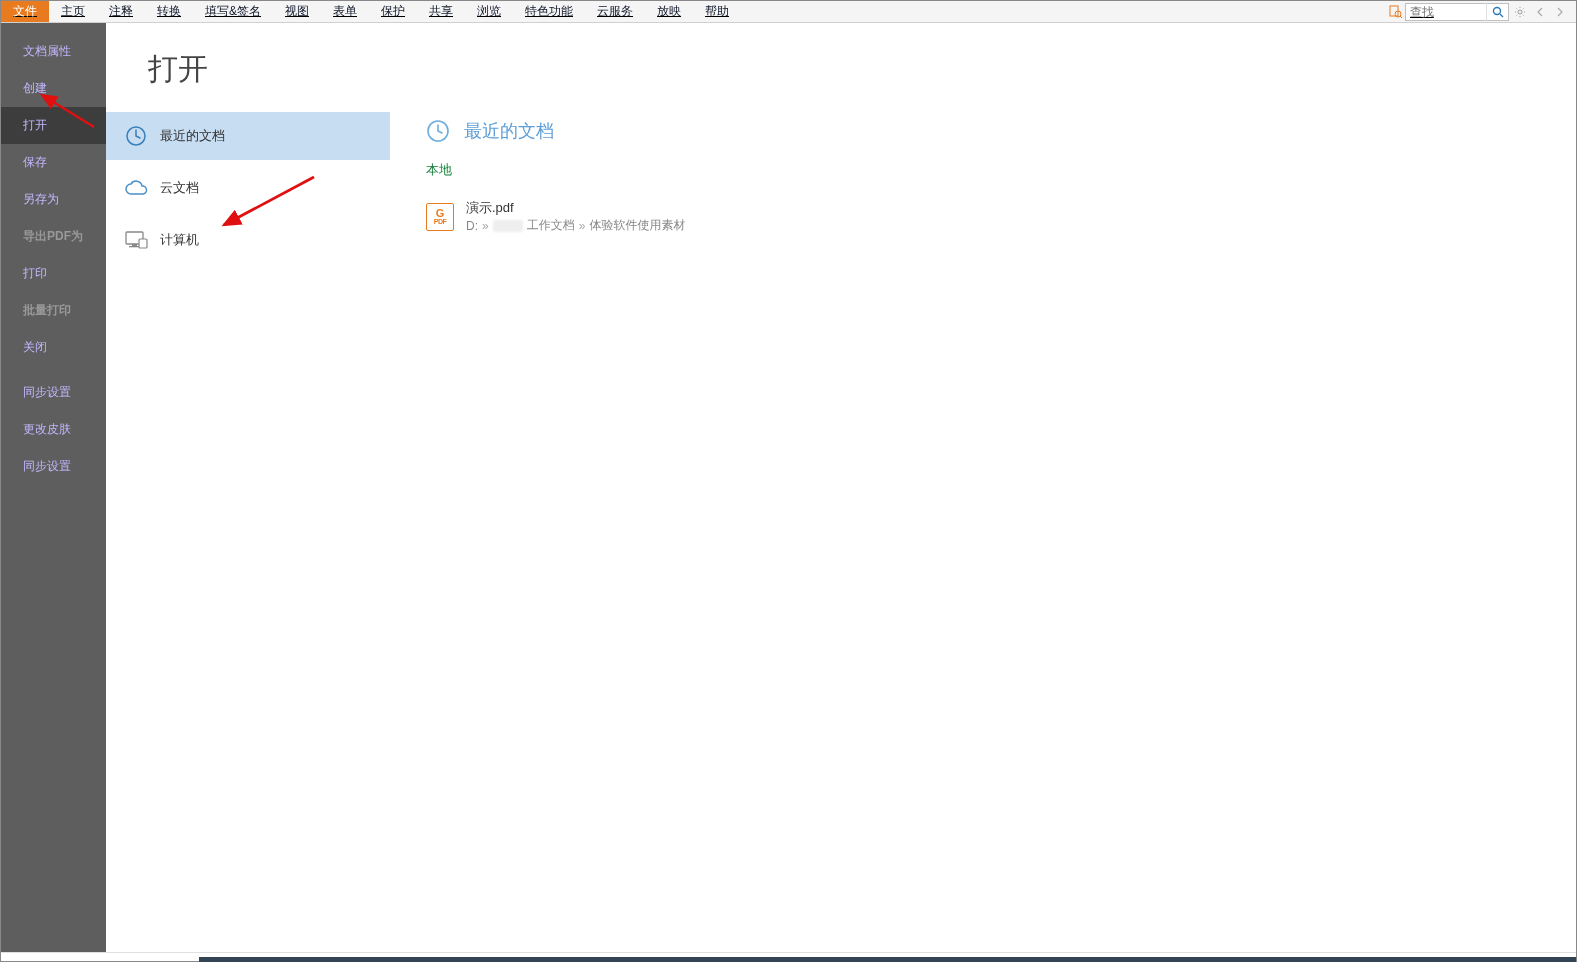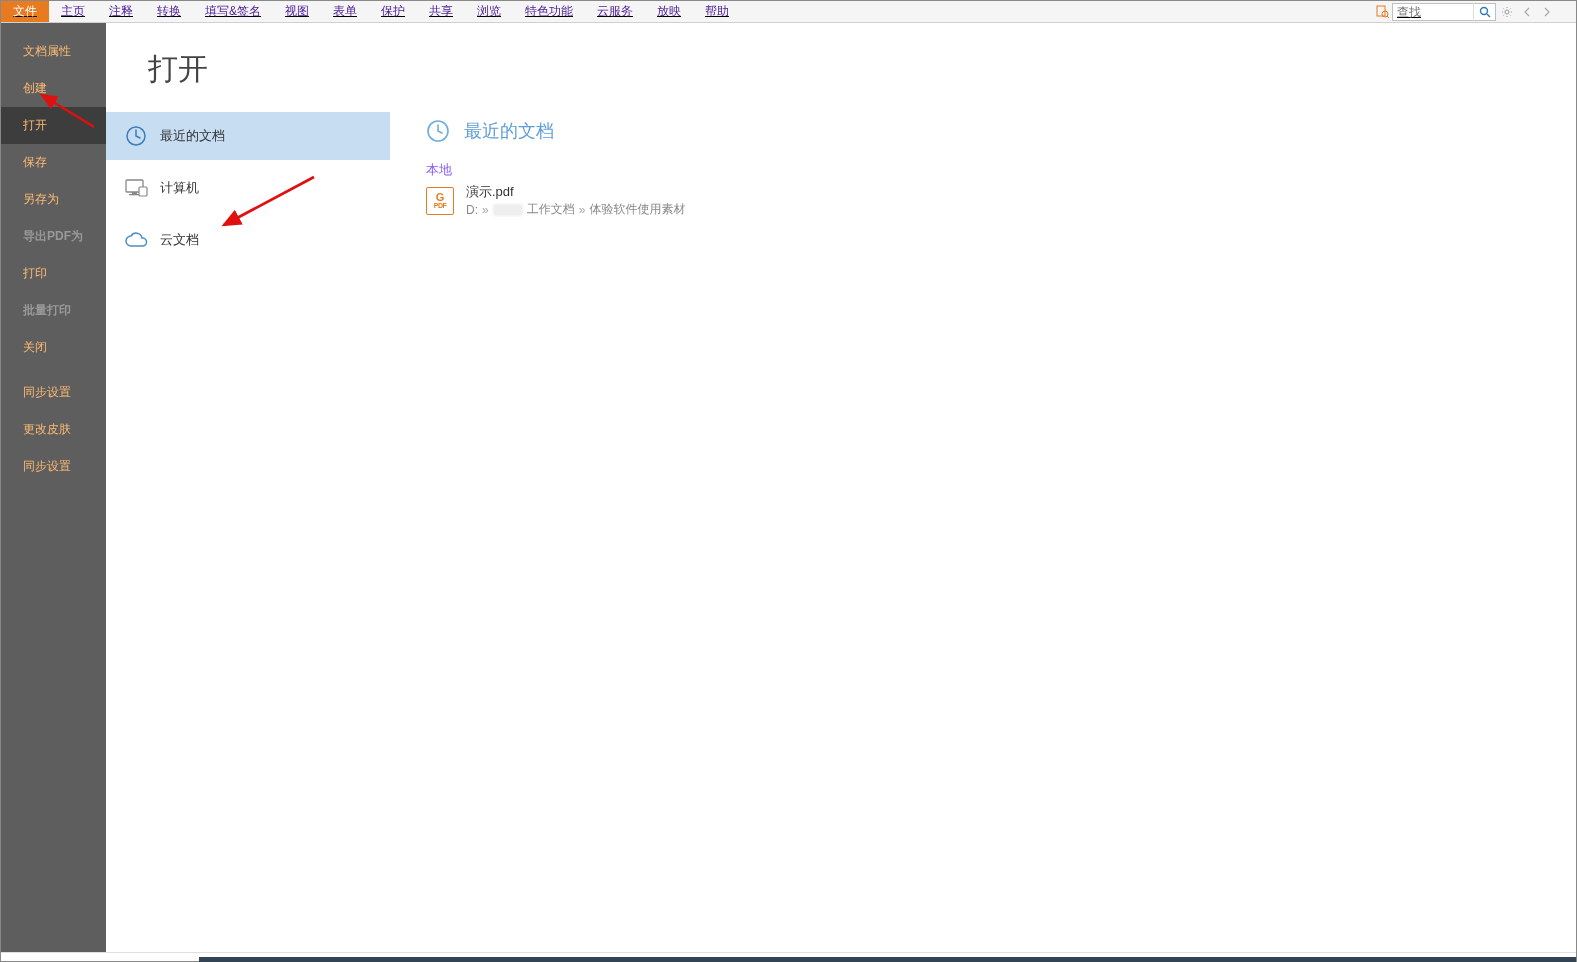--- a/index.html
+++ b/index.html
@@ -2,54 +2,54 @@
 <html><head>
   <meta charset="utf-8">
   <style>
     * { margin: 0; padding: 0; box-sizing: border-box; }
     body { font-family: "Microsoft YaHei", SimSun, sans-serif; font-size: 12px; background: #fff; overflow: hidden; }
     
     .app { width: 1577px; height: 962px; display: flex; flex-direction: column; border: 1px solid #888; }
 
     
     .menu-bar { height: 22px; background: #f5f5f5; border-bottom: 1px solid #d0d0d0; display: flex; align-items: stretch; text-decoration: underline; }
-    .menu-item { padding: 0 12px; display: flex; align-items: center; color: #4c1d95; cursor: pointer; font-size: 12px; }
+    .menu-item { padding: 0 12px; display: flex; align-items: center; color: #0f172a; cursor: pointer; font-size: 12px; }
     .menu-item.active { background: #e87b1f; color: #fff; }
-    .menu-right { margin-left: auto; display: flex; align-items: center; padding-right: 20px; justify-content: center; }
+    .menu-right { margin-left: auto; display: flex; align-items: center; padding-right: 7px; justify-content: center; }
     .search-area { display: flex; align-items: center; border: 1px solid #c0c0c0; height: 18px; background: #fff; }
     .search-input { border: none; outline: none; font-size: 12px; color: #888; padding: 0 4px; width: 80px; background: transparent; }
     .search-icon-right { width: 22px; height: 18px; color: #2b7bb9; display: flex; align-items: center; justify-content: center; cursor: pointer; border-left: 1px solid #e0e0e0; }
     .small-icon { width: 18px; height: 18px; display: flex; align-items: center; justify-content: center; color: #888; cursor: pointer; margin-left: 2px; }
     .small-icon.orange { color: #e87b1f; }
     
     
     .main { flex: 1; display: flex; overflow: hidden; }
     
     
     .sidebar { width: 105px; background: #5e5e5e; display: flex; flex-direction: column; padding-top: 10px; }
-    .sidebar-item { padding: 10px 22px; color: #fdba74; font-size: 12px; cursor: pointer; }
+    .sidebar-item { padding: 10px 22px; color: #c4b5fd; font-size: 12px; cursor: pointer; }
     .sidebar-item.selected { background: #3d3d3d; }
     .sidebar-item.disabled { color: #999; font-weight: bold; }
     .sidebar-spacer { height: 8px; }
     
     
     .secondary-panel { width: 290px; background: #fff; padding: 14px 0 0 0; display: flex; flex-direction: column; }
     .page-title { font-size: 30px; font-weight: 300; color: #444; padding: 12px 0 22px 42px; }
     .source-list { padding: 0 6px 0 0; }
     .source-item { display: flex; align-items: center; gap: 12px; padding: 12px 18px; margin: 0 0 4px 0; cursor: pointer; }
     .source-item.selected { background: #c7ddf2; }
     .source-icon { width: 24px; height: 24px; display: flex; align-items: center; justify-content: center; flex-shrink: 0; }
     .source-label { font-size: 13px; color: #333; }
 
     
     .content { flex: 1; background: #fff; padding: 28px 0 0 0; position: relative; }
     .content-wrap { padding-left: 30px; margin-top: 68px; }
     .content-header-row { display: flex; align-items: center; gap: 14px; }
     .content-title { color: #5e9ed6; font-size: 18px; font-weight: 400; }
-    .location-label { font-size: 13px; color: #8b5cf6; margin: 18px 0 0 0; }
+    .location-label { font-size: 13px; color: #15803d; margin: 18px 0 16px 0; }
     .file-row { display: flex; align-items: center; gap: 12px; padding: 4px 0; cursor: pointer; }
     .file-icon-box { width: 28px; height: 28px; border: 1px solid #e87b1f; display: flex; flex-direction: column; align-items: center; justify-content: center; border-radius: 2px; }
     .file-icon-inner { color: #e87b1f; font-size: 7px; font-weight: bold; letter-spacing: -0.5px; }
     .file-icon-g { color: #e87b1f; font-size: 11px; font-weight: bold; line-height: 10px; }
     .file-name { font-size: 13px; color: #333; }
     .file-path { font-size: 12px; color: #888; display: flex; align-items: center; gap: 4px; }
     .path-sep { color: #aaa; }
     .blur-segment { display:inline-block; width: 30px; height: 12px; background: #eee; filter: blur(1px); border-radius: 2px; }
 
     
@@ -145,37 +145,37 @@
             <svg width="22" height="22" viewBox="0 0 22 22">
                 <circle cx="11" cy="11" r="9" fill="none" stroke="#3a7fb8" stroke-width="1.5"></circle>
                 <path d="M11 5v6l4 2" fill="none" stroke="#3a7fb8" stroke-width="1.5" stroke-linecap="round"></path>
               </svg>
           </span>
           <span class="source-label">最近的文档</span>
         </div>
 
         <div class="source-item">
           <span class="source-icon">
+            <svg width="24" height="18" viewBox="0 0 24 18">
+                <path d="M7 15a5 5 0 010-10 6 6 0 0111 2 4 4 0 011 8H7z" fill="none" stroke="#4a8fc8" stroke-width="1.5"></path>
+              </svg>
+          </span>
+          <span class="source-label">云文档</span>
+        </div>
+
+        <div class="source-item">
+          <span class="source-icon">
             <svg width="24" height="20" viewBox="0 0 24 20">
                 <rect x="2" y="2" width="17" height="12" rx="1" fill="none" stroke="#888" stroke-width="1.3"></rect>
                 <rect x="8" y="14" width="5" height="2" fill="#888"></rect>
                 <rect x="5" y="16" width="11" height="1.3" fill="#888"></rect>
                 <rect x="15" y="9" width="8" height="9" rx="1" fill="#fff" stroke="#888" stroke-width="1.2"></rect>
               </svg>
           </span>
           <span class="source-label">计算机</span>
-        </div>
-
-        <div class="source-item">
-          <span class="source-icon">
-            <svg width="24" height="18" viewBox="0 0 24 18">
-                <path d="M7 15a5 5 0 010-10 6 6 0 0111 2 4 4 0 011 8H7z" fill="none" stroke="#4a8fc8" stroke-width="1.5"></path>
-              </svg>
-          </span>
-          <span class="source-label">云文档</span>
         </div>
 
 
       </div>
     </div>
 
     <div class="content">
       <div class="content-wrap">
         <div class="content-header-row">
           <span class="source-icon">

